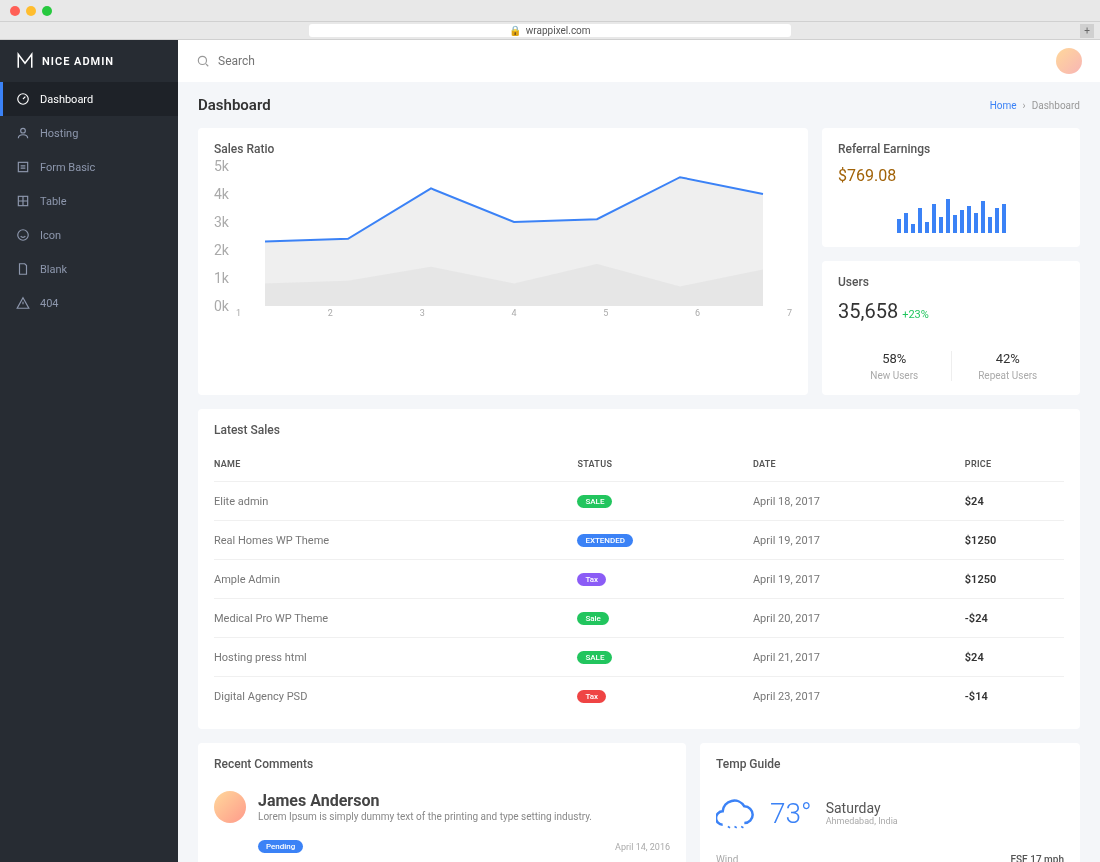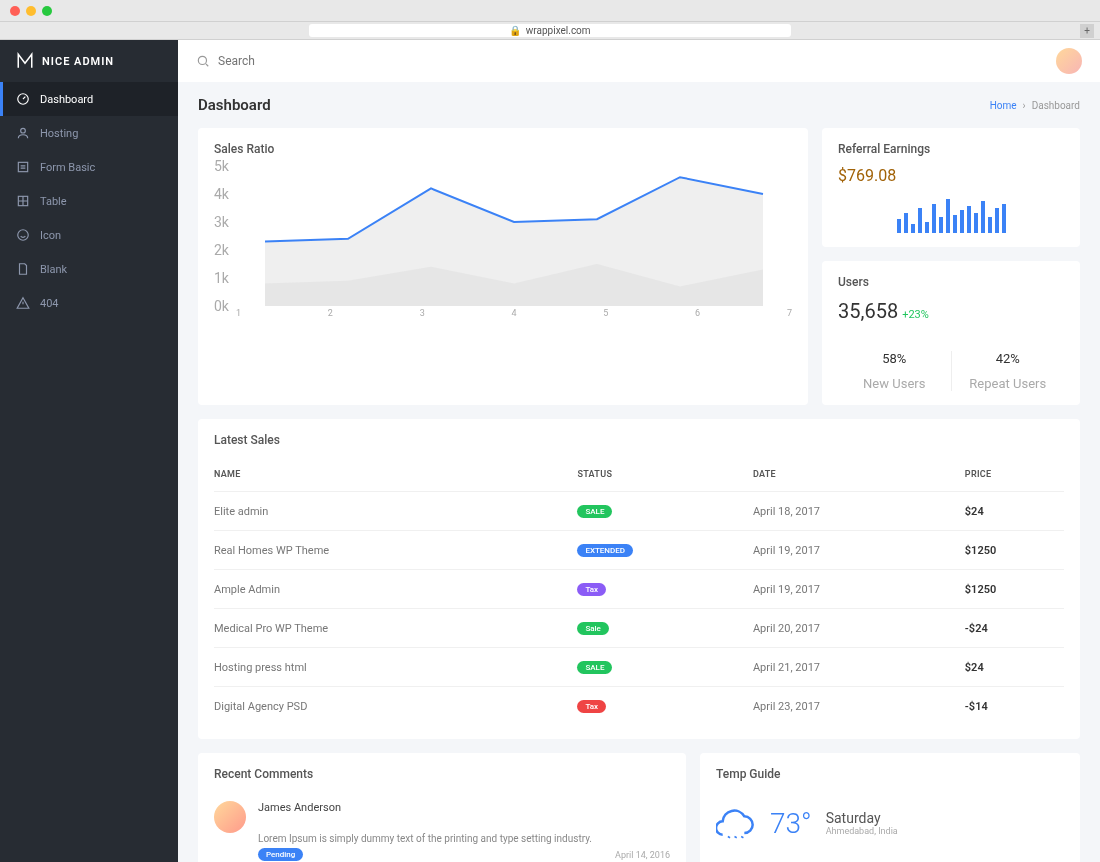--- a/index.html
+++ b/index.html
@@ -35,42 +35,42 @@
 .right-col{width:258px;display:flex;flex-direction:column;gap:14px}
 .earnings .value{font-size:16px;color:#a16207;font-weight:400}
 .sparkline{display:flex;align-items:flex-end;gap:3px;height:34px;margin-top:14px;justify-content:center}
 .sparkline span{width:4px;background:#3b82f6}
 .users .value{font-size:20px;color:#333;display:inline}
 .users .delta{font-size:11px;color:#22c55e;margin-left:4px}
 .user-split{display:flex;margin-top:16px;padding-top:12px}
 .user-split>div{flex:1;text-align:center}
 .user-split>div:first-child{border-right:1px solid #eee}
 .user-split .pct{font-size:13px;color:#333}
-.user-split .lbl{font-size:13px;color:#aaa;margin-top:10px}
+.user-split .lbl{font-size:10px;color:#aaa;margin-top:4px}
 .chart{position:relative;height:140px;margin-top:6px}
 .chart svg{width:100%;height:100%}
 .ylabel{position:absolute;left:0;font-size:14px;color:#aaa;transform:translateY(-50%)}
 .xaxis{display:flex;justify-content:space-between;font-size:9px;color:#aaa;padding:2px 0 0 22px}
 .table-card{width:100%}
 table{width:100%;border-collapse:collapse;font-size:11px}
 th{text-align:left;font-size:9px;color:#555;font-weight:600;padding:12px 0;letter-spacing:0.3px;border-bottom:1px solid #f0f0f0}
 td{padding:12px 0;color:#777;border-bottom:1px solid #f0f0f0}
 tr:last-child td{border-bottom:none}
 .badge{display:inline-block;padding:2px 8px;border-radius:10px;font-size:8px;color:#fff;font-weight:500}
 .b-green{background:#22c55e}.b-blue{background:#3b82f6}.b-purple{background:#8b5cf6}.b-red{background:#ef4444}
 .row2{display:flex;gap:14px}
 .comments-card{flex:1}
 .temp-card{width:380px}
 .comment{display:flex;gap:12px;padding:10px 0}
 .comment .av{width:32px;height:32px;border-radius:50%;flex-shrink:0}
 .av1{background:linear-gradient(135deg,#ffd89b,#ff9a8b)}
 .av2{background:linear-gradient(135deg,#a8c0ff,#3f2b96)}
 .comment-body{flex:1}
-.comment-name{font-size:11px;font-weight:400;color:#444;margin-bottom:19px}
-.comment-text{font-size:10px;color:#888;margin-bottom:4px}
+.comment-name{font-size:16px;font-weight:700;color:#444;margin-bottom:1px}
+.comment-text{font-size:10px;color:#888;margin-bottom:18px}
 .comment-meta{display:flex;align-items:center;justify-content:space-between}
 .comment-date{font-size:9px;color:#aaa}
 .comment-actions{display:flex;align-items:center;gap:6px}
 .weather-main{display:flex;align-items:center;gap:14px;padding:12px 0}
 .weather-icon{width:40px;height:40px;color:#3b82f6}
 .temp-val{font-size:28px;color:#3b82f6;font-weight:300}
 .weather-day{font-size:14px;color:#555}
 .weather-loc{font-size:9px;color:#aaa}
 .weather-row{display:flex;justify-content:space-between;padding:9px 0;font-size:10px;border-bottom:1px solid #f5f5f5}
 .weather-row .k{color:#aaa}.weather-row .v{color:#555;font-weight:500}

